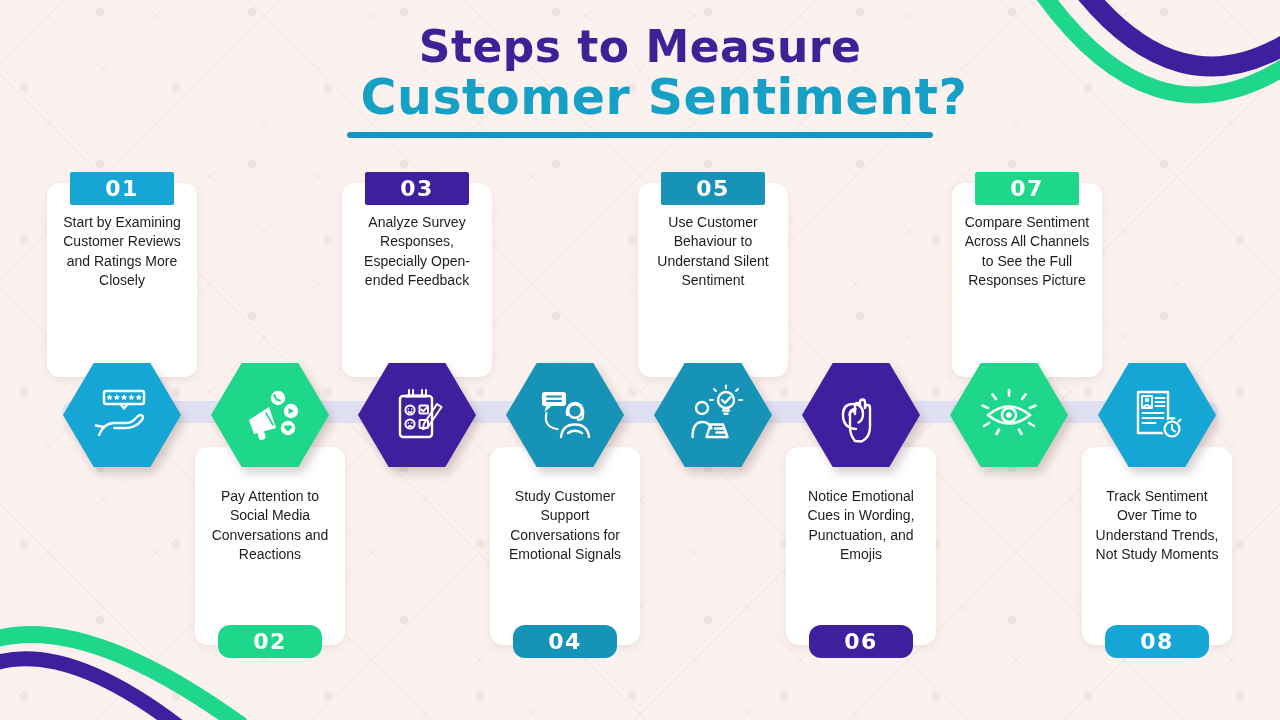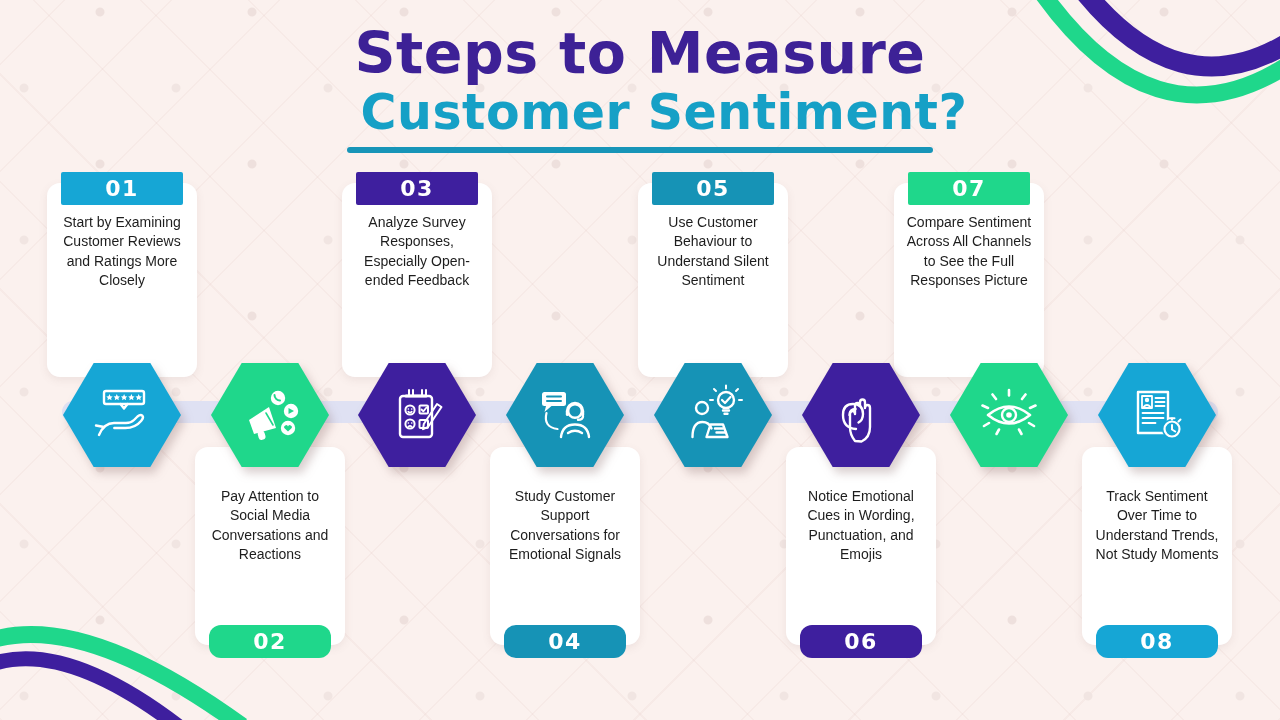--- a/index.html
+++ b/index.html
@@ -17,37 +17,37 @@
   .c-teal{--c:#1693b6;}
   .c-green{--c:#1fd78b;}
   .c-purple{--c:#3e1f9e;}
 
   .corner-svg{position:absolute;z-index:0;pointer-events:none;}
   #deco-tr{top:0;right:0;}
   #deco-bl{bottom:0;left:0;}
 
   .title-wrap{position:absolute;top:22px;left:0;right:0;text-align:center;z-index:1;
               font-family:"DejaVu Sans", sans-serif;font-weight:800;}
-  .title-line1{font-size:57px;line-height:1.12;color:#3d2196;letter-spacing:.5px;}
+  .title-line1{font-size:44px;line-height:1.12;color:#3d2196;letter-spacing:.5px;}
   .title-line2{font-size:49px;line-height:1.1;color:#16a0c6;letter-spacing:.5px;padding-left:48px;}
   .title-underline{width:586px;height:6px;background:#1795b8;border-radius:3px;margin:7px auto 0;}
 
   .timeline-band{position:absolute;left:62px;right:62px;top:401px;height:22px;
                  background:#dfe1f3;border-radius:11px;z-index:1;}
 
   .card{position:absolute;width:150px;background:#ffffff;border-radius:13px;z-index:2;
         box-shadow:0 3px 8px rgba(120,90,90,.10);}
   .card.top{top:183px;height:194px;}
   .card.bottom{top:447px;height:198px;}
   .card p{margin:0;padding:0 8px;text-align:center;font-size:14px;line-height:1.38;
           color:#1d1d1d;}
   .card.top p{padding-top:30px;}
   .card.bottom p{padding-top:40px;}
 
-  .badge{position:absolute;left:50%;transform:translateX(-50%);width:122px;height:33px;
+  .badge{position:absolute;left:50%;transform:translateX(-50%);width:104px;height:33px;
          background:var(--c);color:#fff;font-weight:bold;font-size:22px;letter-spacing:1.5px;
          text-align:center;line-height:33px;z-index:5;border-radius:2px;
          font-family:"DejaVu Sans", sans-serif;}
   .card.top .badge{top:-11px;}
   .card.bottom .badge{bottom:-13px;border-radius:12px;}
 
   .hex{position:absolute;top:363px;width:118px;height:104px;z-index:4;
        filter:drop-shadow(4px 6px 5px rgba(130,95,95,.30));}
   .hex .shape{width:100%;height:100%;
        clip-path:polygon(26% 0,74% 0,100% 50%,74% 100%,26% 100%,0 50%);
@@ -191,21 +191,21 @@
 <div class="hex c-purple" style="left:802px">
   <div class="shape">
     <svg viewBox="0 0 64 64">
       <path d="M26 58 q-5 -6 -5 -14 v-13 q0 -3 2.5 -3 t2.5 3 v-8 q0 -3 2.5 -3 t2.5 3 v-3.5 q0 -3 2.5 -3 t2.5 3 v5.5 q0 -3 2.5 -3 t2.5 3 v19 q0 10.5 -8.5 14.5 z"></path>
       <path d="M27 46 q-13 -1 -13 -14 q0 -11 10 -11 q10 0 10 10 q0 6 -4.5 8.5"></path>
       <path d="M20.5 32 q0.5 -6 6 -6"></path>
     </svg>
   </div>
 </div>
 
-<div class="card top c-green" style="left:894px">
+<div class="card top c-green" style="left:952px">
   <div class="badge">07</div>
   <p>Compare Sentiment Across All Channels to See the Full Responses Picture</p>
 </div>
 <div class="hex c-green" style="left:950px">
   <div class="shape">
     <svg viewBox="0 0 64 64">
       <path d="M11 32 Q32 15 53 32 Q32 49 11 32 Z" stroke-width="2.6"></path>
       <circle cx="32" cy="32" r="7"></circle>
       <circle cx="32" cy="32" r="2.8" fill="#fff" stroke="none"></circle>
       <path d="M32 12.5 v-5.5 M19 16 l-3.5 -4.5 M45 16 l3.5 -4.5 M11 25 l-5.5 -2.5 M53 25 l5.5 -2.5 M12 40 l-5 3 M52 40 l5 3 M22 46.5 l-2.5 4.5 M42 46.5 l2.5 4.5" stroke-width="2.6"></path>

